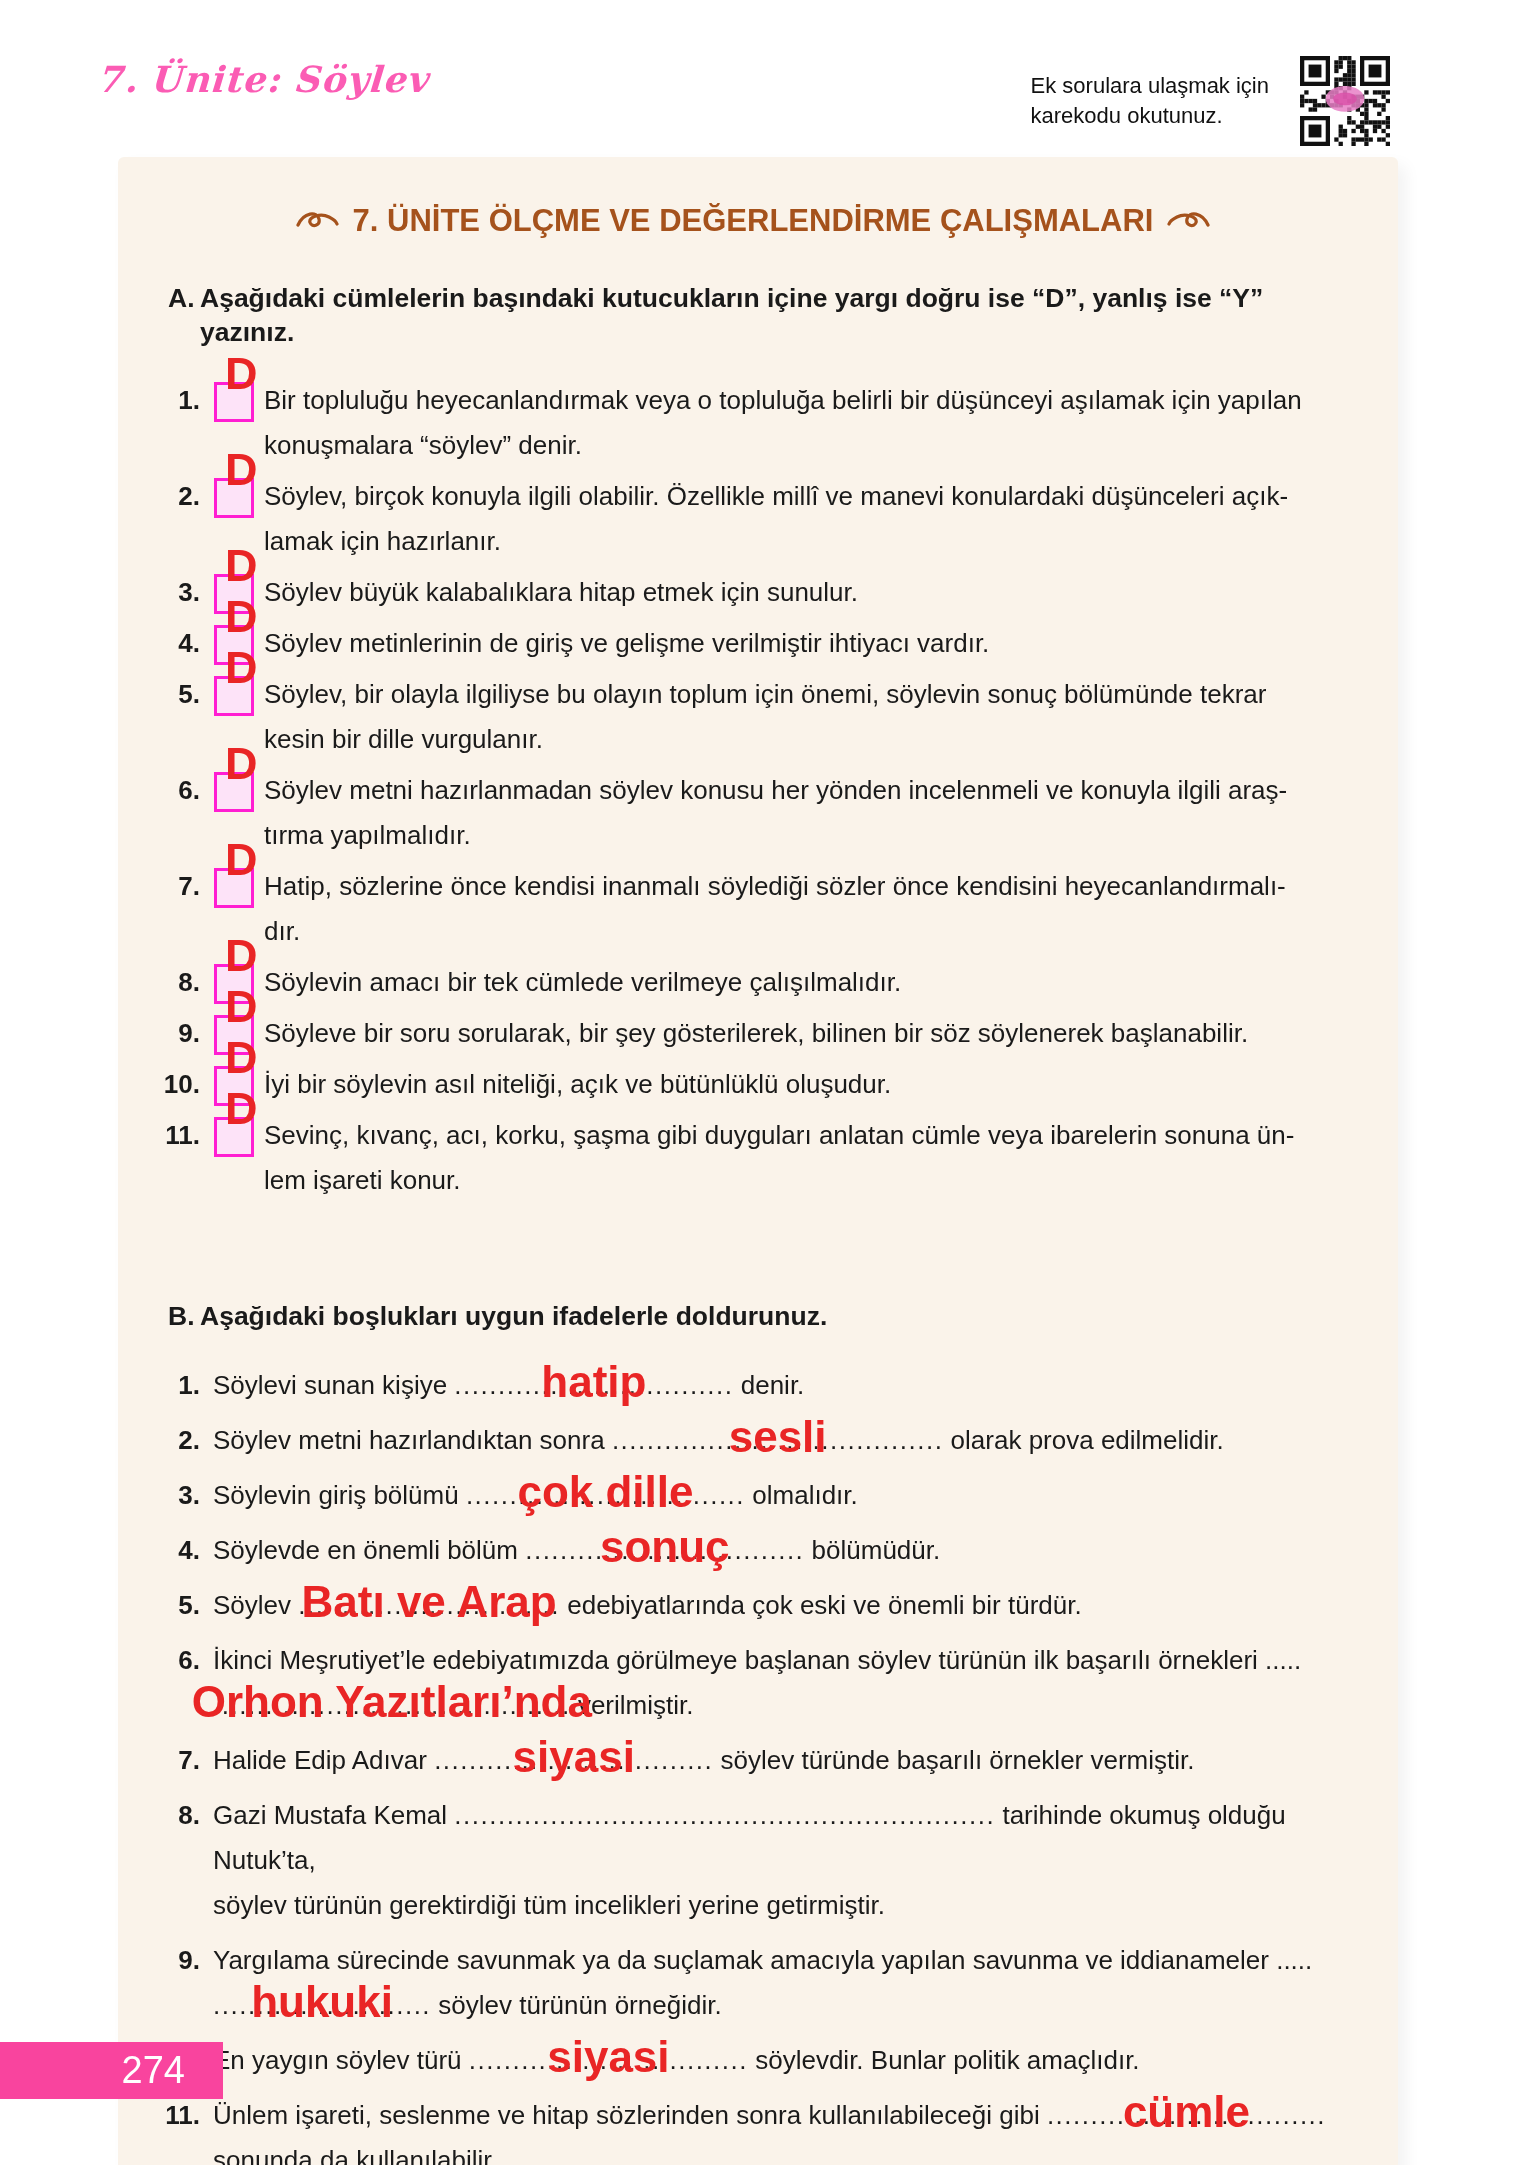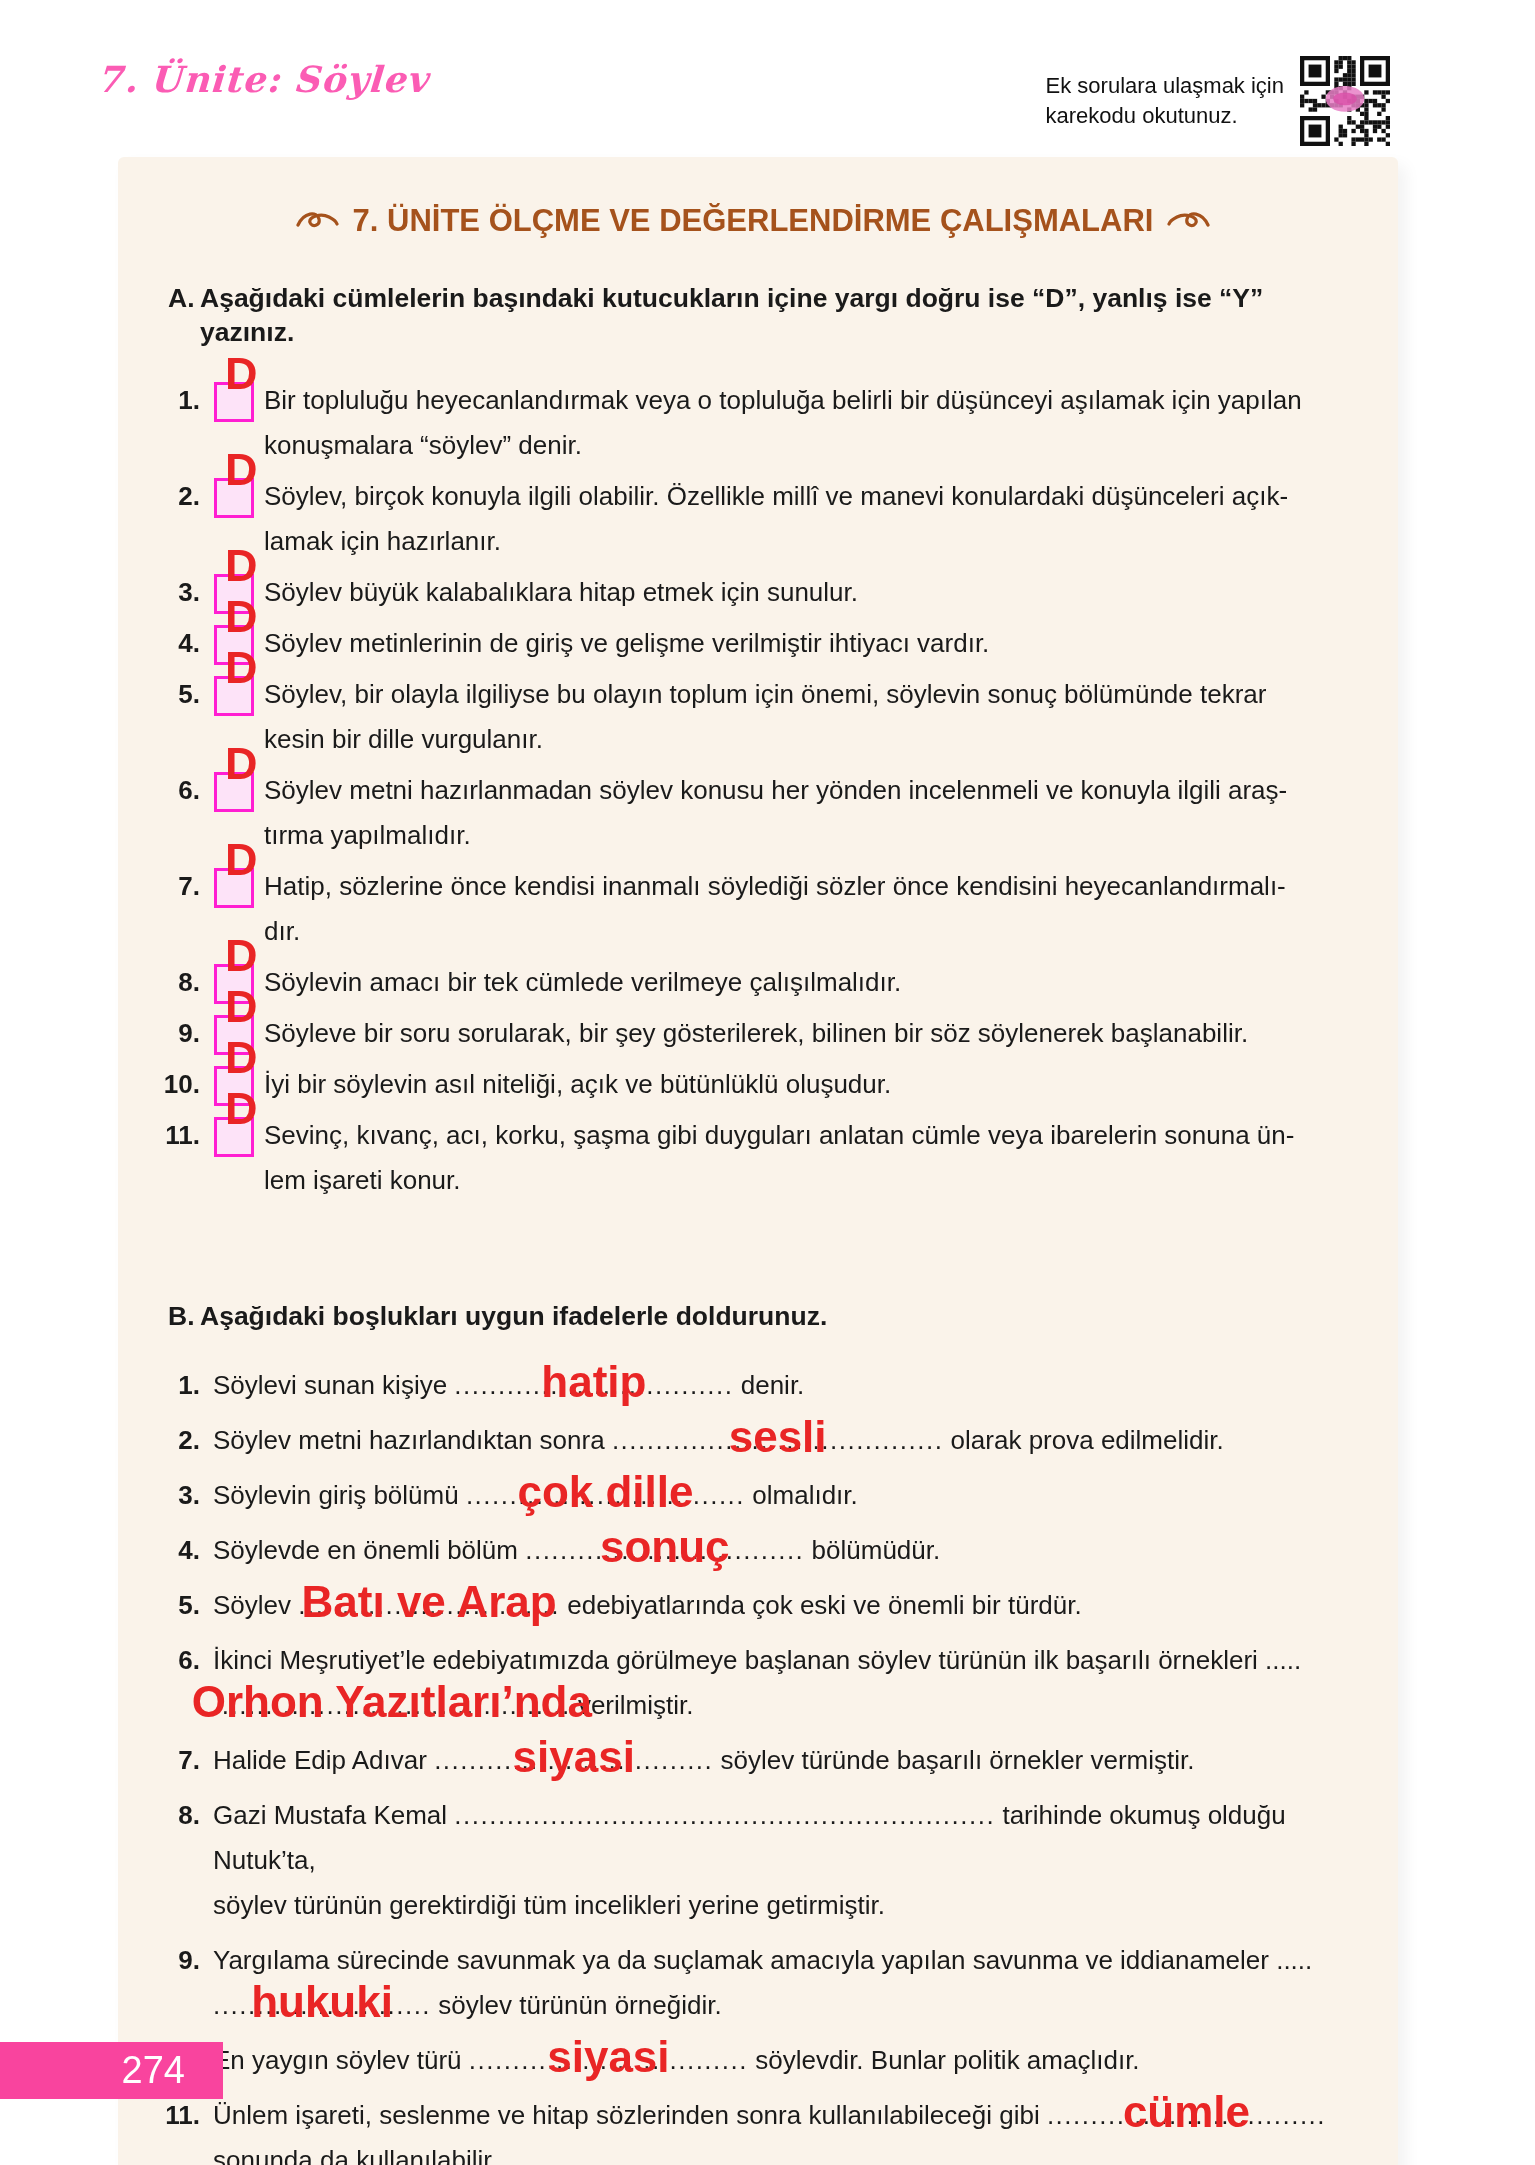--- a/index.html
+++ b/index.html
@@ -22,21 +22,21 @@
 
   
   .unit-script{
     position:absolute;left:100px;top:58px;
     font-family:"DejaVu Serif", serif;font-style:italic;font-weight:bold;
     font-size:36px;color:var(--script-pink);transform:skewX(-6deg);
     letter-spacing:1px;
   }
   .qr-block{
     position:absolute;top:56px;right:145px;
-    display:flex;align-items:center;gap:16px;
+    display:flex;align-items:center;gap:31px;
   }
   .qr-note{font-size:22px;line-height:1.35;color:#111;}
   .qr-svg{width:90px;height:90px;display:block;}
 
   
   .card{
     position:absolute;left:118px;top:157px;width:1280px;min-height:1851px;
     background:var(--card-bg);border-radius:6px;
     padding:30px 42px 40px 32px;
     box-shadow:8px 8px 16px rgba(0,0,0,0.05);

